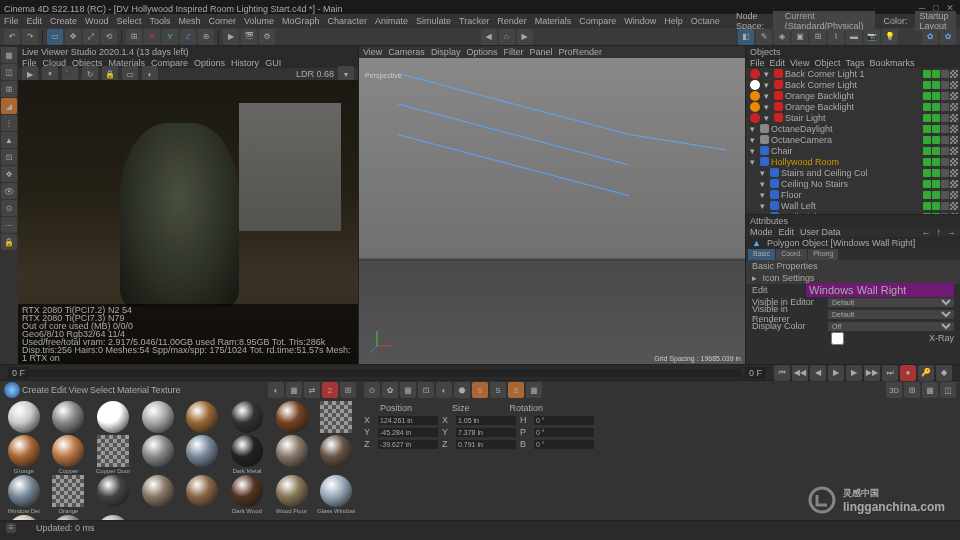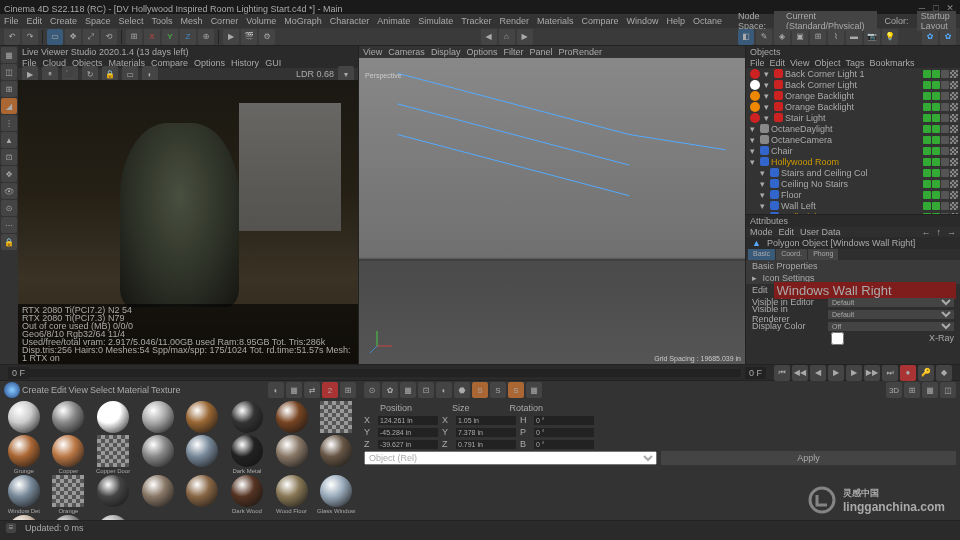--- a/index.html
+++ b/index.html
@@ -45,21 +45,21 @@
 .tag{width:8px;height:8px;background:#555;border-radius:1px}
 .tag.g{background:#3a3}
 .tag.chk{background:repeating-conic-gradient(#888 0 25%,#444 0 50%);background-size:4px 4px}
 .circ{width:10px;height:10px;border-radius:50%;margin-right:2px}
 .attrs{height:150px;background:#2e2e2e;border-top:1px solid #222;font-size:7px}
 .attr-hdr{height:10px;display:flex;align-items:center;padding:0 4px;gap:6px}
 .attr-tabs{height:11px;display:flex;gap:1px;padding:0 2px}
 .attr-tab{padding:1px 5px;background:#3a5a7a;font-size:7px}
 .attr-tab.gray{background:#444}
 .attr-row{height:12px;display:flex;align-items:center;padding:0 6px;gap:6px}
-.attr-row input{background:#7f1d1d;border:none;color:#aaa;font-size:13px;padding:1px 3px;flex:1}
+.attr-row input{background:#701a75;border:none;color:#aaa;font-size:11px;padding:1px 3px;flex:1}
 .attr-row select{background:#444;border:none;color:#aaa;font-size:7px;flex:1}
 .timeline{height:16px;background:#2a2a2a;display:flex;align-items:center;padding:0 8px;border-top:1px solid #222}
 .tl-track{flex:1;height:8px;background:#222;position:relative}
 .tl-controls{display:flex;gap:2px;margin-left:8px}
 .bottom{height:140px;background:#333;display:flex;border-top:1px solid #222}
 .matpanel{width:360px;display:flex;flex-direction:column}
 .mat-hdr{height:18px;display:flex;align-items:center;gap:2px;padding:0 4px}
 .mat-grid{flex:1;display:grid;grid-template-columns:repeat(8,1fr);gap:1px;padding:2px;overflow:hidden}
 .mat-item{display:flex;flex-direction:column;align-items:center}
 .mat-ball{width:32px;height:32px;border-radius:50%;background:radial-gradient(circle at 35% 30%,#fff,#888 30%,#333)}
@@ -84,21 +84,21 @@
   <div class="spacer"></div>
   <div class="winbtn">─</div>
   <div class="winbtn">□</div>
   <div class="winbtn">✕</div>
 </div>
 
 <div class="menubar">
   <span>File</span>
   <span>Edit</span>
   <span>Create</span>
-  <span>Space</span>
+  <span>Wood</span>
   <span>Select</span>
   <span>Tools</span>
   <span>Mesh</span>
   <span>Corner</span>
   <span>Volume</span>
   <span>MoGraph</span>
   <span>Character</span>
   <span>Animate</span>
   <span>Simulate</span>
   <span>Tracker</span>
@@ -646,31 +646,27 @@
           <input value="0 °" style="">
         </div>
       <div class="coord-row">
           <span class="lbl">Z</span>
           <input value="-39.627 in" style="">
           <span class="lbl">Z</span>
           <input value="0.791 in" style="">
           <span class="lbl">B</span>
           <input value="0 °" style="">
         </div>
-      <div class="coord-row">
-          <select style="flex:1"><option>Object (Rel)</option></select>
-          <button style="flex:1;background:#444;border:none;color:#aaa;padding:2px">Apply</button>
-        </div>
     </div>
   </div>
 </div>
 
 <div class="status">
   <div class="tbtn" style="width:10px;height:10px">≡</div>
-  <span style="margin-left:9px">Updated: 0 ms</span>
+  <span style="margin-left:20px">Updated: 0 ms</span>
 </div>
 
 <div class="watermark">
   <svg width="30" height="30">
       <circle cx="15" cy="15" r="12" fill="none" stroke="rgba(255,255,255,0.4)" stroke-width="3"></circle>
       <path d="M10 10 L10 20 L20 20" fill="none" stroke="rgba(255,255,255,0.4)" stroke-width="3"></path>
     </svg>
   <div><span>灵感中国</span><span class="sub">lingganchina.com</span></div>
 </div>
 

